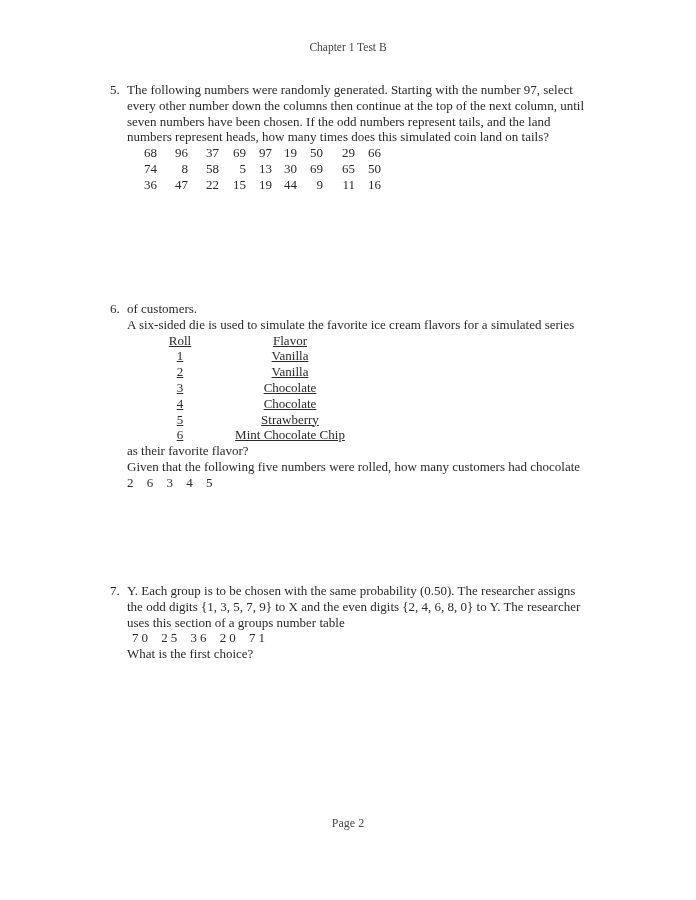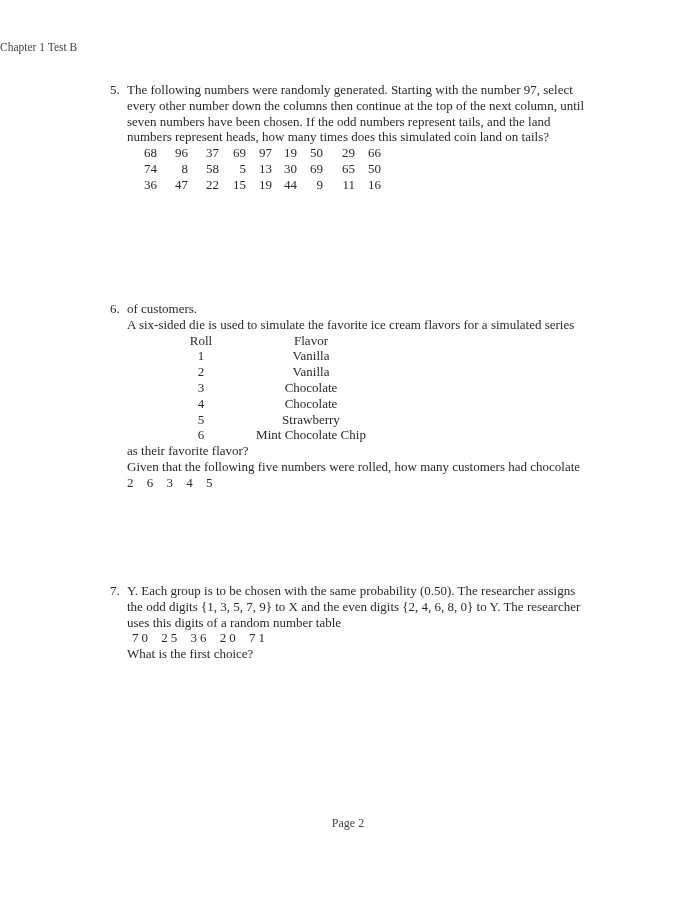--- a/index.html
+++ b/index.html
@@ -5,35 +5,35 @@
     html, body { margin: 0; padding: 0; background: #ffffff; }
     body {
       width: 696px; height: 900px; position: relative; overflow: hidden;
       font-family: "Liberation Serif", "DejaVu Serif", serif;
       color: #2a2a2a;
       font-size: 13px;
       line-height: 15.8px;
     }
     .header {
       position: absolute; top: 40px; left: 0; width: 696px;
-      font-size: 11.5px; color: #444;
+      text-align: center; font-size: 11.5px; color: #444;
     }
     .footer {
       position: absolute; top: 816px; left: 0; width: 696px;
       text-align: center; font-size: 12px; color: #444;
     }
     .question { position: absolute; left: 110px; width: 500px; }
     .qnum { position: absolute; left: 0; top: 0; }
     .qbody { margin-left: 17px; }
     .q5 { top: 82px; }
     .q6 { top: 301px; }
     .q7 { top: 583px; }
     .numgrid { border-collapse: collapse; margin: 0; }
     .numgrid td { padding: 0; height: 15.8px; text-align: right; }
-    .flavor-table { border-collapse: collapse; margin-left: 57px; }
+    .flavor-table { border-collapse: collapse; margin-left: 36px; text-decoration: underline; }
     .flavor-table td { padding: 0; height: 15.8px; text-align: center; }
     .flavor-table .c-roll { width: 34px; }
     .flavor-table .c-gap { width: 28px; }
     .flavor-table .c-flavor { width: 130px; }
     .rolls span { margin-right: 10px; }
     .rtable { letter-spacing: 3px; margin-left: 5px; word-spacing: 4px; }
   </style>
 </head>
 <body>
 
@@ -142,19 +142,19 @@
       <span>5</span>
     </div>
   </div>
 </div>
 
 <div class="question q7">
   <span class="qnum">7.</span>
   <div class="qbody">
     <div>Y. Each group is to be chosen with the same probability (0.50). The researcher assigns</div>
     <div>the odd digits {1, 3, 5, 7, 9} to X and the even digits {2, 4, 6, 8, 0} to Y. The researcher</div>
-    <div>uses this digits of a random number table</div>
+    <div>uses this section of a groups number table</div>
     <div class="rtable">70 25 36 20 71</div>
     <div>What is the first choice?</div>
   </div>
 </div>
 
 <div class="footer">Page 2</div>
 
 </body></html>

